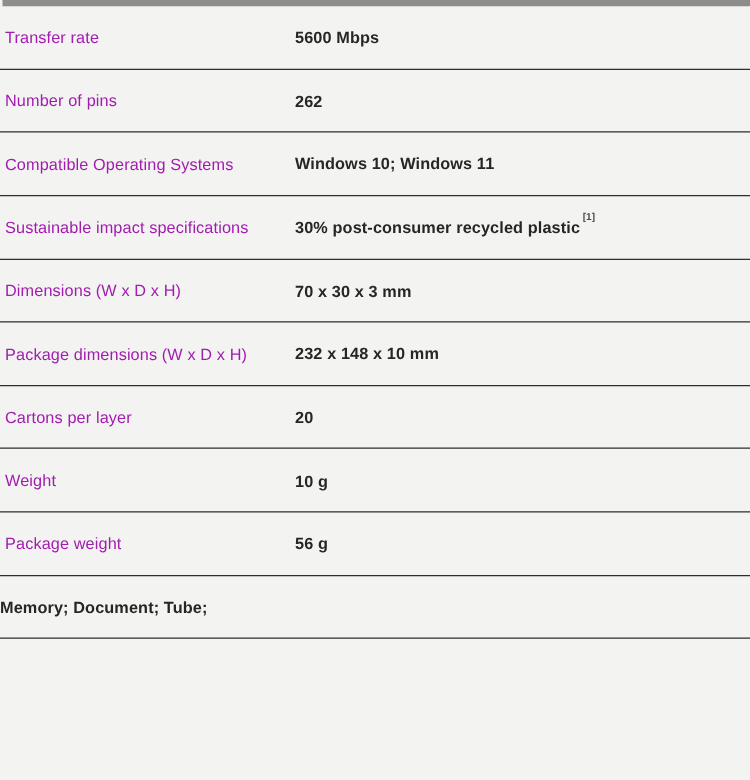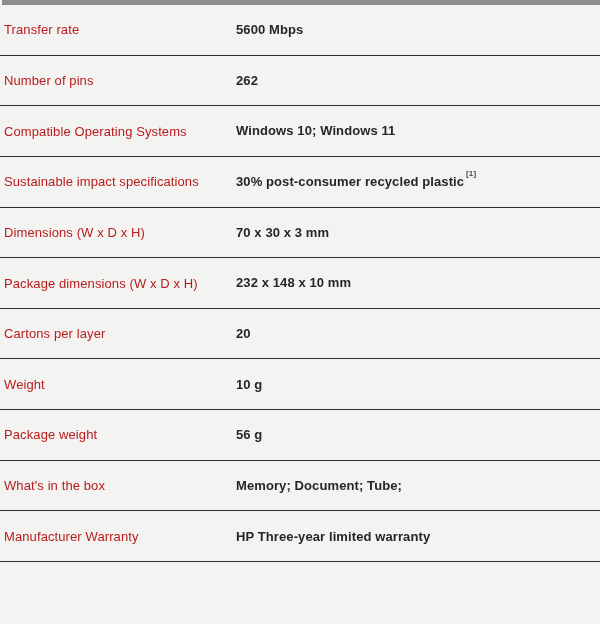--- a/index.html
+++ b/index.html
@@ -30,21 +30,21 @@
     display: flex;
     align-items: center;
     border-bottom: 1px solid #2e2e2e;
   }
   .spec-label {
     box-sizing: border-box;
     width: 236px;
     padding-left: 4px;
     flex: 0 0 236px;
     font-size: 13px;
-    color: #b91c1c;
+    color: #a21caf;
     letter-spacing: 0.1px;
   }
   .spec-value {
     flex: 1;
     font-size: 13px;
     color: #262626;
     letter-spacing: 0.1px;
     white-space: nowrap;
     font-weight: bold;
   }
@@ -102,22 +102,17 @@
     <div class="spec-value"><span class="value-text">10 g</span><sup class="footnote-sup"></sup></div>
   </div>
 
   <div class="spec-row">
     <div class="spec-label">Package weight</div>
     <div class="spec-value"><span class="value-text">56 g</span><sup class="footnote-sup"></sup></div>
   </div>
 
 
   <div class="spec-row">
-    <div class="spec-label">What's in the box</div>
     <div class="spec-value"><span class="value-text">Memory; Document; Tube;</span><sup class="footnote-sup"></sup></div>
   </div>
 
-  <div class="spec-row">
-    <div class="spec-label">Manufacturer Warranty</div>
-    <div class="spec-value"><span class="value-text">HP Three-year limited warranty</span><sup class="footnote-sup"></sup></div>
-  </div>
 </div>
 </div>
 
 </body></html>

